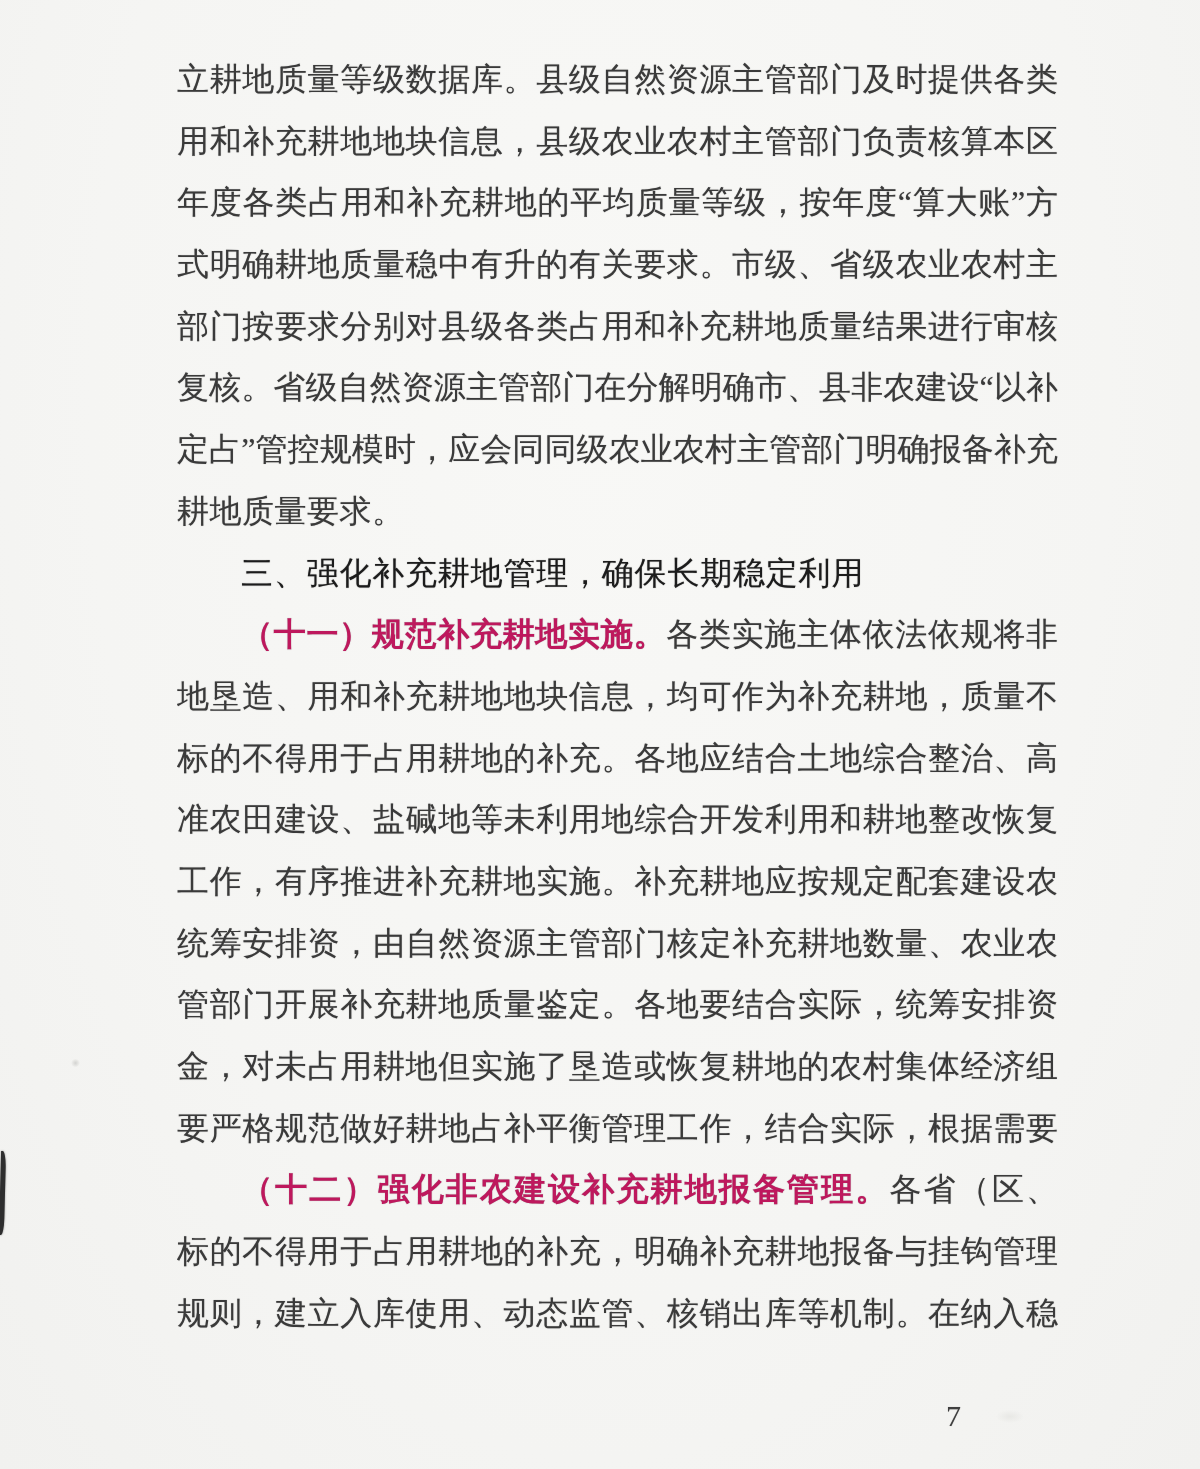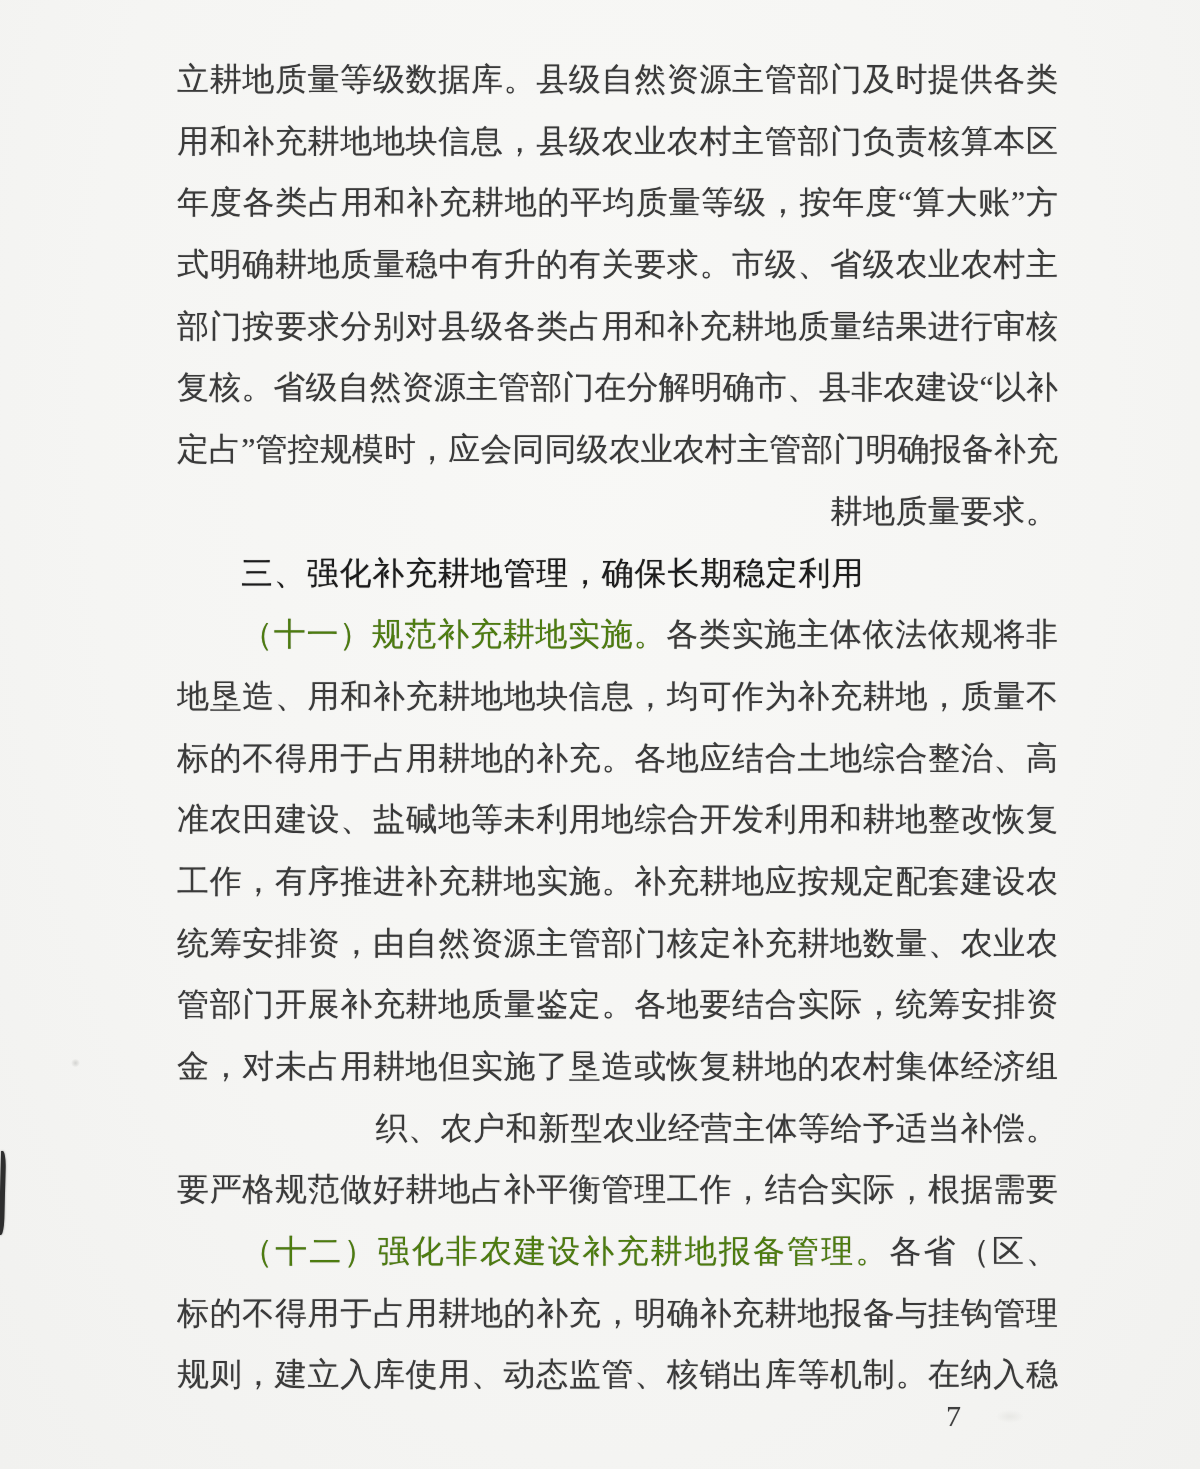--- a/index.html
+++ b/index.html
@@ -30,41 +30,41 @@
     overflow: hidden;
     margin-left: 36px;
   }
   
   .l-full {
     text-align: justify;
     text-align-last: justify;
   }
   
   .l-short {
-    text-align: right;
+    text-align: left;
     letter-spacing: 0.5px;
   }
   
   .l-head {
     font-family: "Liberation Sans", sans-serif;
     font-weight: 400;
     color: #1c1c1c;
     text-indent: 64px;
     letter-spacing: 0.8px;
     text-shadow: 0 0 1px rgba(28,28,28,0.55);
   }
   
   .l-item {
     text-align: justify;
     text-align-last: justify;
     text-indent: 64px;
   }
   .lead {
-    font-weight: 400;
-    color: #4d7c0f;
+    font-weight: 700;
+    color: #be185d;
   }
   .page-number {
     position: absolute;
     left: 946px;
     top: 1396px;
     font-size: 30px;
     line-height: 40px;
     color: #3f3f3f;
     font-family: "Liberation Serif", serif;
     text-shadow: 0 0 1px rgba(63,63,63,0.4);
@@ -114,21 +114,20 @@
   <div class="line l-short">耕地质量要求。</div>
   <div class="line l-head">三、强化补充耕地管理，确保长期稳定利用</div>
   <div class="line l-item"><span class="lead">（十一）规范补充耕地实施。</span><span>各类实施主体依法依规将非耕</span></div>
   <div class="line l-full">地垦造、用和补充耕地地块信息，均可作为补充耕地，质量不达</div>
   <div class="line l-full">标的不得用于占用耕地的补充。各地应结合土地综合整治、高标</div>
   <div class="line l-full">准农田建设、盐碱地等未利用地综合开发利用和耕地整改恢复等</div>
   <div class="line l-full">工作，有序推进补充耕地实施。补充耕地应按规定配套建设农田</div>
   <div class="line l-full">统筹安排资，由自然资源主管部门核定补充耕地数量、农业农村主</div>
   <div class="line l-full">管部门开展补充耕地质量鉴定。各地要结合实际，统筹安排资</div>
   <div class="line l-full">金，对未占用耕地但实施了垦造或恢复耕地的农村集体经济组</div>
-  <div class="line l-short">织、农户和新型农业经营主体等给予适当补偿。</div>
   <div class="line l-full">要严格规范做好耕地占补平衡管理工作，结合实际，根据需要建</div>
   <div class="line l-item"><span class="lead">（十二）强化非农建设补充耕地报备管理。</span><span>各省（区、市）</span></div>
   <div class="line l-full">标的不得用于占用耕地的补充，明确补充耕地报备与挂钩管理</div>
   <div class="line l-full">规则，建立入库使用、动态监管、核销出库等机制。在纳入稳定</div>
 </div>
 
 <div class="page-number">7</div>
 
 <div class="artifact-stroke"></div>
 <div class="artifact-dot"></div>

